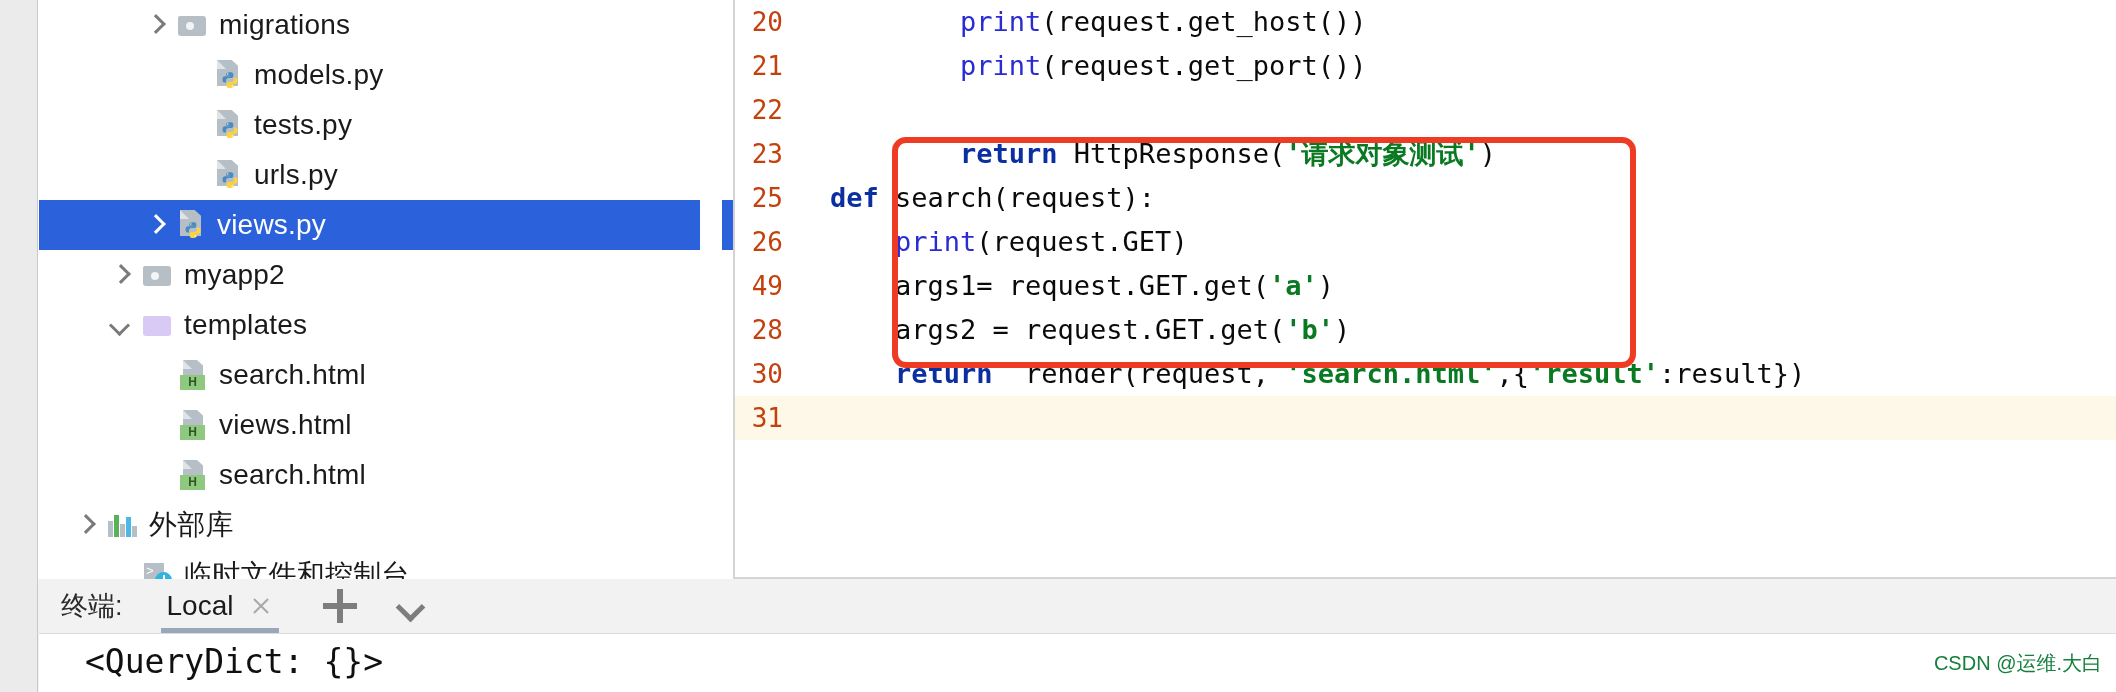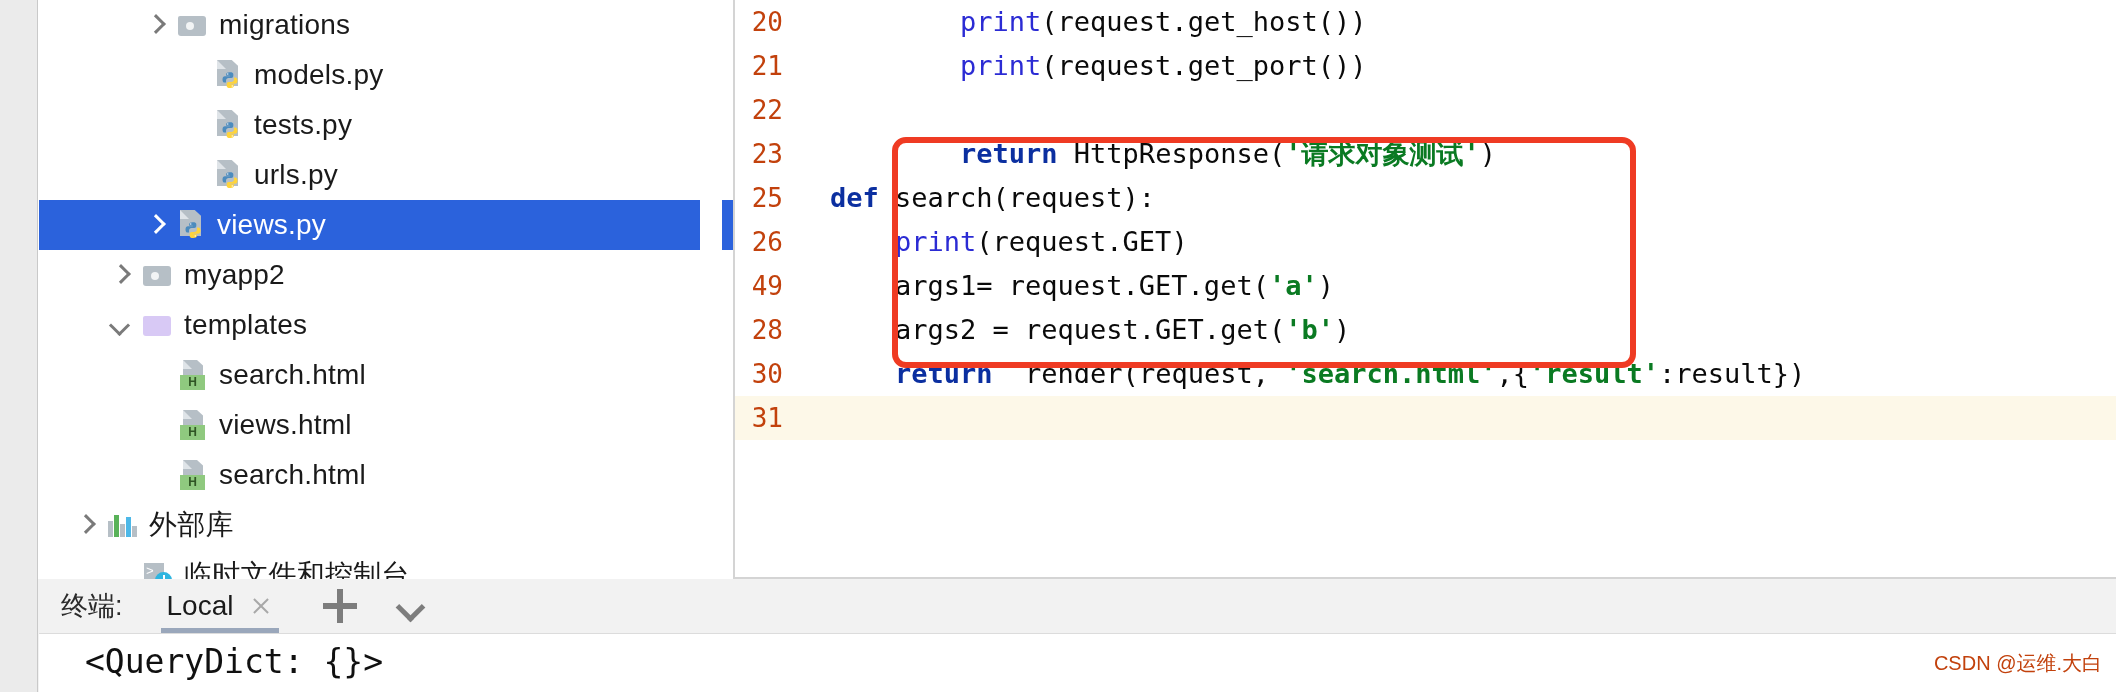--- a/index.html
+++ b/index.html
@@ -344,21 +344,21 @@
     font-family: "DejaVu Sans Mono", "Liberation Mono", monospace;
     font-size: 33px;
     color: #101010;
     white-space: pre;
     margin-left: 30px;
   }
   .watermark {
     position: absolute;
     right: 14px; top: 16px;
     font-size: 20px;
-    color: #c2410c;
+    color: #15803d;
     font-family: "Liberation Sans", sans-serif;
     white-space: nowrap;
   }
 </style>
 </head>
 <body>
 
 <div id="app">
 
   <div class="left-strip"></div>

